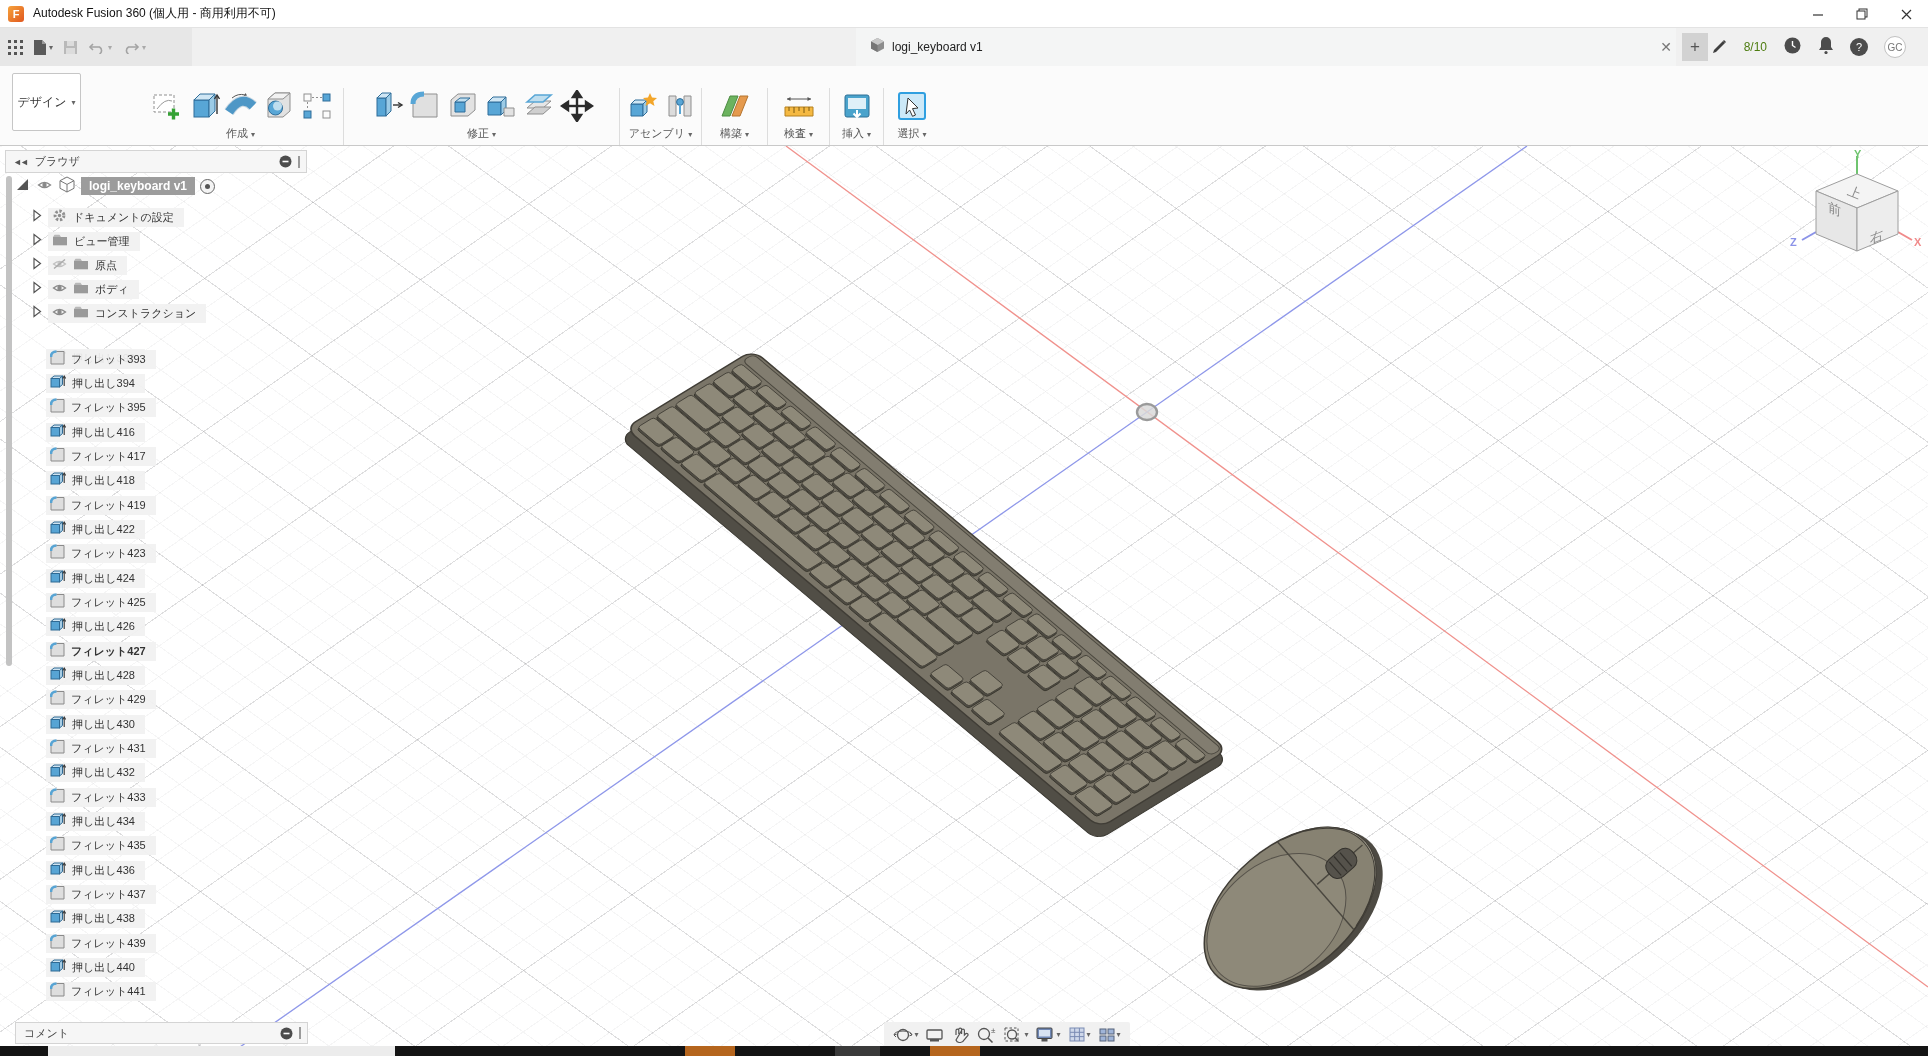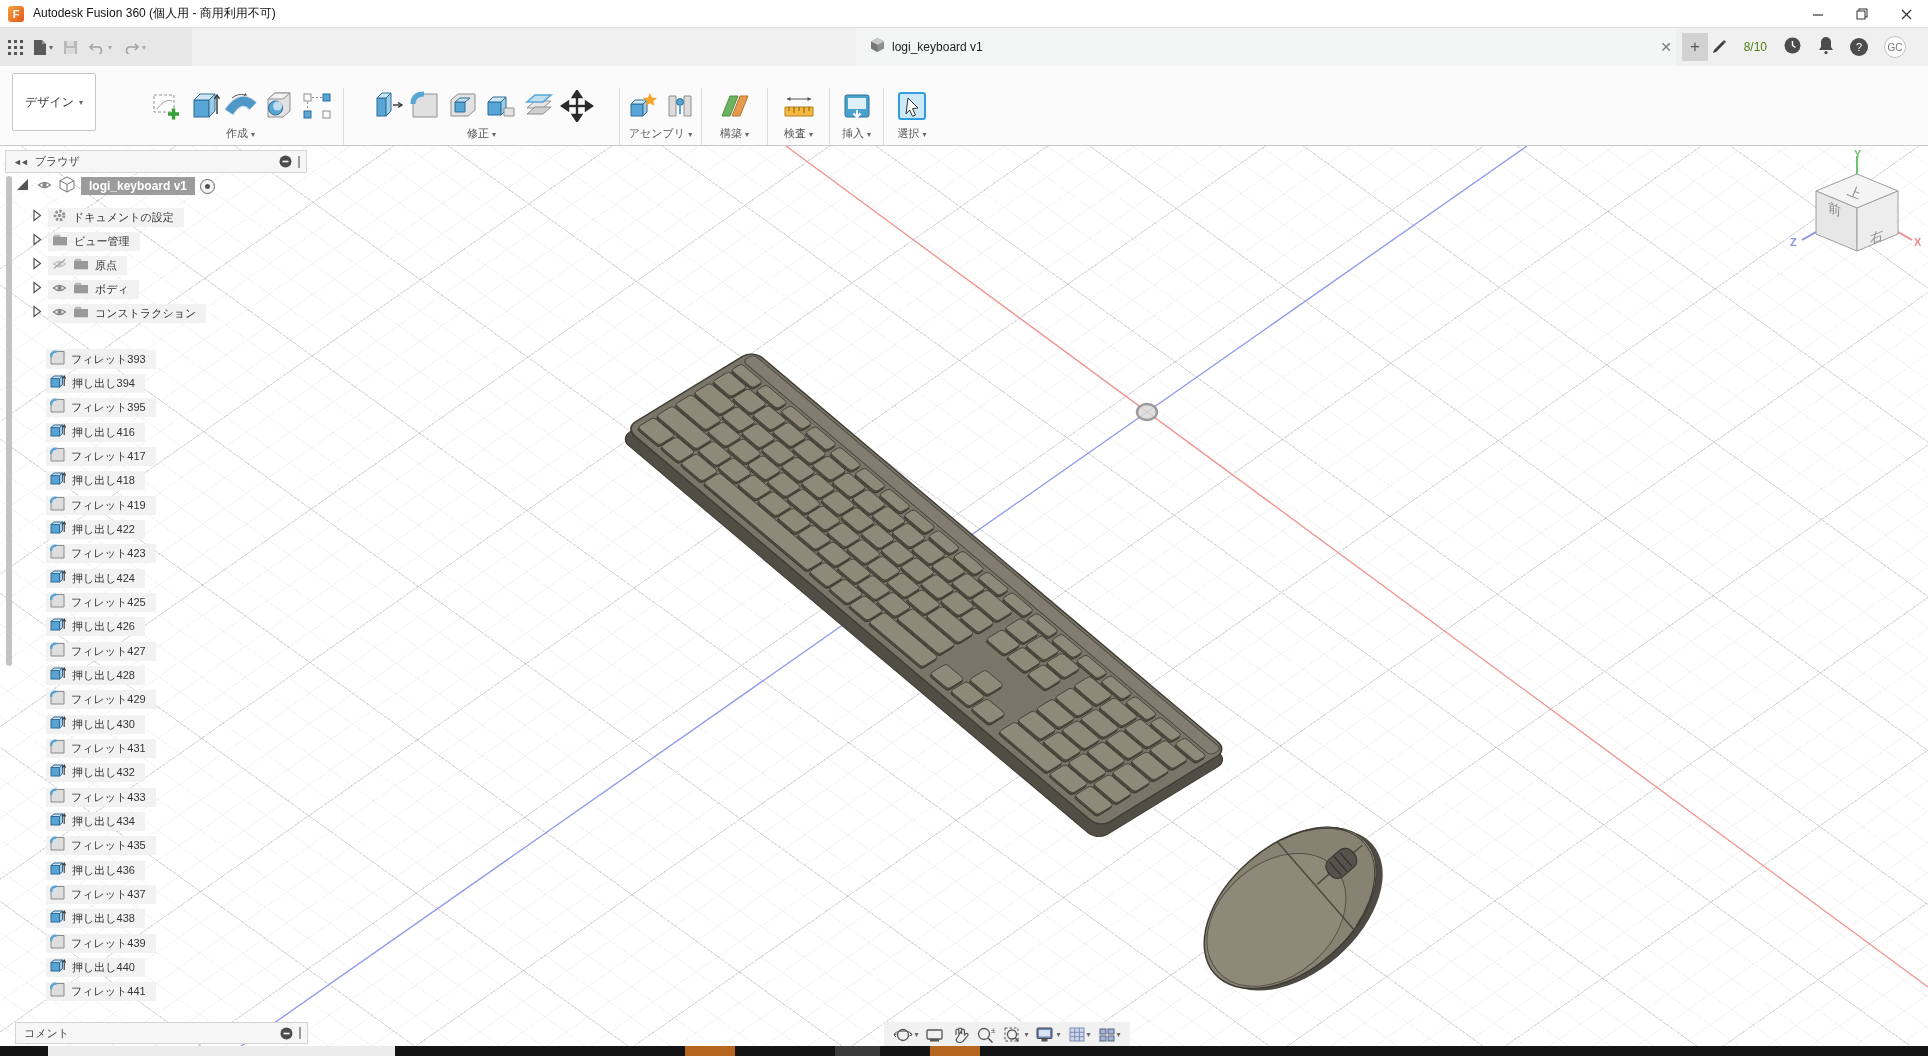--- a/index.html
+++ b/index.html
@@ -19,21 +19,21 @@
   .doc-tab .cube{margin-left:14px}
   .doc-title{font-size:12px;color:#222;margin-left:7px}
   .tab-close{position:absolute;left:1655px;top:8px;width:22px;height:22px;color:#777;font-size:14px;display:flex;align-items:center;justify-content:center}
   .newtab{position:absolute;left:1682px;top:5px;width:26px;height:28px;background:#d2d2d2;color:#555;font-size:17px;display:flex;align-items:center;justify-content:center}
   .appbar-right{position:absolute;right:22px;top:0;height:38px;display:flex;align-items:center;gap:16px}
   .jobstatus{display:flex;align-items:center;gap:17px;font-size:12px;color:#4d7c0f}
   .help-circle{width:18px;height:18px;border-radius:50%;background:#4c4c4c;color:#fff;font-size:11px;display:flex;align-items:center;justify-content:center}
   .avatar{width:22px;height:22px;border-radius:50%;background:#fff;border:1px solid #c2c2c2;color:#777;font-size:10px;display:flex;align-items:center;justify-content:center}
   
   .ribbon{position:absolute;top:66px;left:0;width:1928px;height:80px;background:#fbfbfb;border-bottom:1px solid #c9c9c9}
-  .design-btn{position:absolute;left:12px;top:7px;width:84px;height:58px;background:#fff;border:1px solid #c6c6c6;border-radius:2px;font-size:12px;color:#333;display:flex;align-items:center;justify-content:center;gap:5px}
+  .design-btn{position:absolute;left:12px;top:7px;width:69px;height:58px;background:#fff;border:1px solid #c6c6c6;border-radius:2px;font-size:12px;color:#333;display:flex;align-items:center;justify-content:center;gap:5px}
   .tabs{position:absolute;left:138px;top:0;height:22px;display:flex}
   .tab{font-size:12px;color:#555;padding:4px 22px 0;position:relative;white-space:nowrap}
   .tab.active{color:#0696d7;font-weight:bold}
   .tab.active:after{content:"";position:absolute;left:12px;right:12px;bottom:-2px;height:3px;background:#0696d7}
   .groups{position:absolute;left:138px;top:22px;height:57px;display:flex}
   .rgroup{display:flex;flex-direction:column;justify-content:space-between;border-right:1px solid #ddd;padding:2px 4px 1px}
   .rgroup .icons{display:flex;align-items:center;justify-content:center;gap:4px;flex:1}
   .glabel{font-size:11px;color:#555;text-align:center;padding-bottom:16px;white-space:nowrap}
   .caret{font-size:8px;color:#666}
   
@@ -841,21 +841,21 @@
           <span><svg width="16" height="15">
               <rect x="1" y="4.5" width="8.5" height="8.5" fill="#57a4d4" stroke="#2f6a94"></rect>
               <path d="M1 4.5 L4 2 H12.5 L9.5 4.5 Z" fill="#cfe3f0" stroke="#2f6a94"></path>
               <path d="M9.5 13 L12.5 10.5 V2 L9.5 4.5 Z" fill="#a8cde4" stroke="#2f6a94"></path>
               <line x1="14.2" y1="12" x2="14.2" y2="3" stroke="#333" stroke-width="1.1"></line>
               <path d="M12.7 4.5 L14.2 2 L15.7 4.5" fill="none" stroke="#333" stroke-width="1.1"></path>
             </svg></span>
           <span class="tree-label">押し出し426</span>
         </span>
       </div>
-      <div class="tree-row" style="top: 495.29px; left: 46px;">
+      <div class="tree-row" style="top: 495.29px; left: 46px; font-weight: bold;">
         <span class="row-bg">
           <span><svg width="15" height="15">
               <path d="M1 14 V7 Q1 1.5 6.5 1.5 H14 V14 Z" fill="#dedede" stroke="#8a8a8a"></path>
               <path d="M1 7 Q1 1.5 6.5 1.5" fill="none" stroke="#57a4d4" stroke-width="2.6"></path>
             </svg></span>
           <span class="tree-label">フィレット427</span>
         </span>
       </div>
       <div class="tree-row" style="top: 519.62px; left: 46px;">
         <span class="row-bg">

